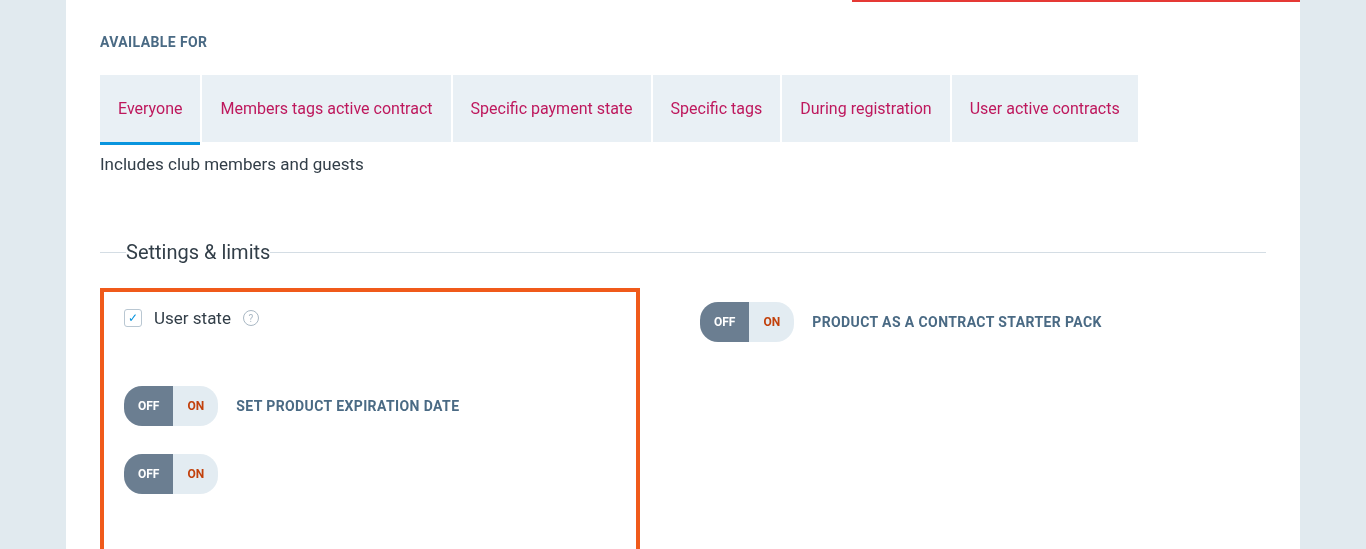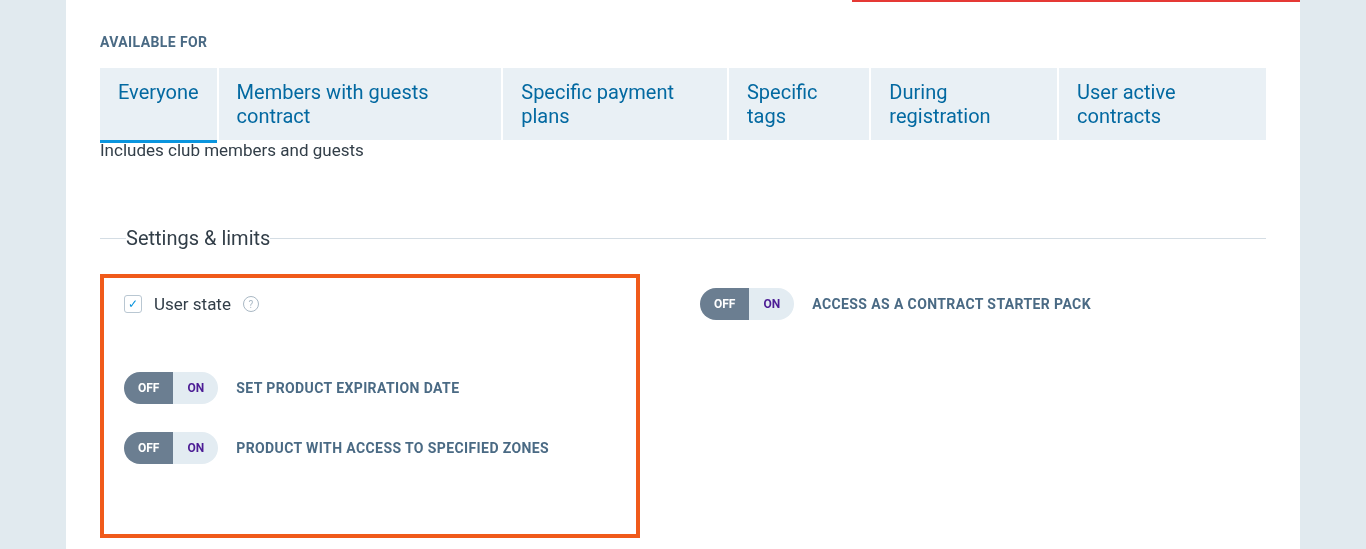--- a/index.html
+++ b/index.html
@@ -25,46 +25,47 @@
     height: 2px;
     background: #e53935;
   }
 
   .section-label {
     color: #4a6a84;
     font-size: 14px;
     font-weight: 700;
     letter-spacing: 0.4px;
     padding-top: 34px;
-    margin-bottom: 18px;
+    margin-bottom: 25px;
   }
 
   .tabs {
     display: flex;
     gap: 2px;
   }
   .tab {
     background: #e9f0f5;
-    color: #0369a1;
-    padding: 12px 18px;
-    font-size: 20px;
+    color: #be185d;
+    padding: 24px 18px;
+    font-size: 16px;
     cursor: pointer;
     user-select: none;
   }
   .tab.active {
     position: relative;
   }
   .tab.active::after {
     content: "";
     position: absolute;
     left: 0; right: 0; bottom: -3px;
     height: 3px;
     background: #0a95de;
   }
   .tab-description {
+    margin-top: 12px;
     color: #323e48;
     font-size: 17px;
   }
 
   .section-divider {
     margin-top: 66px;
     display: flex;
     align-items: center;
   }
   .section-divider .line-left {
@@ -141,59 +142,59 @@
     gap: 18px;
     margin-top: 28px;
   }
   .toggle-row.first-in-box {
     margin-top: 58px;
   }
   .toggle {
     display: inline-flex;
     border-radius: 18px;
     overflow: hidden;
-    height: 32px;
+    height: 40px;
     cursor: pointer;
     user-select: none;
   }
   .toggle .seg {
     display: inline-flex;
     align-items: center;
     justify-content: center;
     font-size: 12px;
     font-weight: 700;
     padding: 0 14px;
   }
   .toggle .seg.off {
     background: #6b7e91;
     color: #ffffff;
   }
   .toggle .seg.on {
     background: #e3ecf2;
-    color: #4c1d95;
+    color: #c2410c;
   }
   .toggle-label {
     font-size: 14px;
     font-weight: 700;
     letter-spacing: 0.4px;
     color: #4a6a84;
   }
 </style>
 </head>
 <body>
 
 <div class="page">
   <div class="red-line"></div>
 
   <div class="section-label">AVAILABLE FOR</div>
 
   <div class="tabs">
     <div class="tab active">Everyone</div>
-    <div class="tab">Members with guests contract</div>
-    <div class="tab">Specific payment plans</div>
+    <div class="tab">Members tags active contract</div>
+    <div class="tab">Specific payment state</div>
     <div class="tab">Specific tags</div>
     <div class="tab">During registration</div>
     <div class="tab">User active contracts</div>
   </div>
 
   <div class="tab-description">Includes club members and guests</div>
 
   <div class="section-divider">
     <div class="line-left"></div>
     <div class="title">Settings &amp; limits</div>
@@ -218,30 +219,29 @@
           <span class="seg on">ON</span>
         </span>
         <span class="toggle-label">SET PRODUCT EXPIRATION DATE</span>
       </div>
 
       <div class="toggle-row">
         <span class="toggle">
           <span class="seg off">OFF</span>
           <span class="seg on">ON</span>
         </span>
-        <span class="toggle-label">PRODUCT WITH ACCESS TO SPECIFIED ZONES</span>
       </div>
 
     </div>
 
     <div class="settings-right">
       <div class="toggle-row" style="margin-top:0">
         <span class="toggle">
           <span class="seg off">OFF</span>
           <span class="seg on">ON</span>
         </span>
-        <span class="toggle-label">ACCESS AS A CONTRACT STARTER PACK</span>
+        <span class="toggle-label">PRODUCT AS A CONTRACT STARTER PACK</span>
       </div>
     </div>
 
   </div>
 
 </div>
 
 </body></html>

